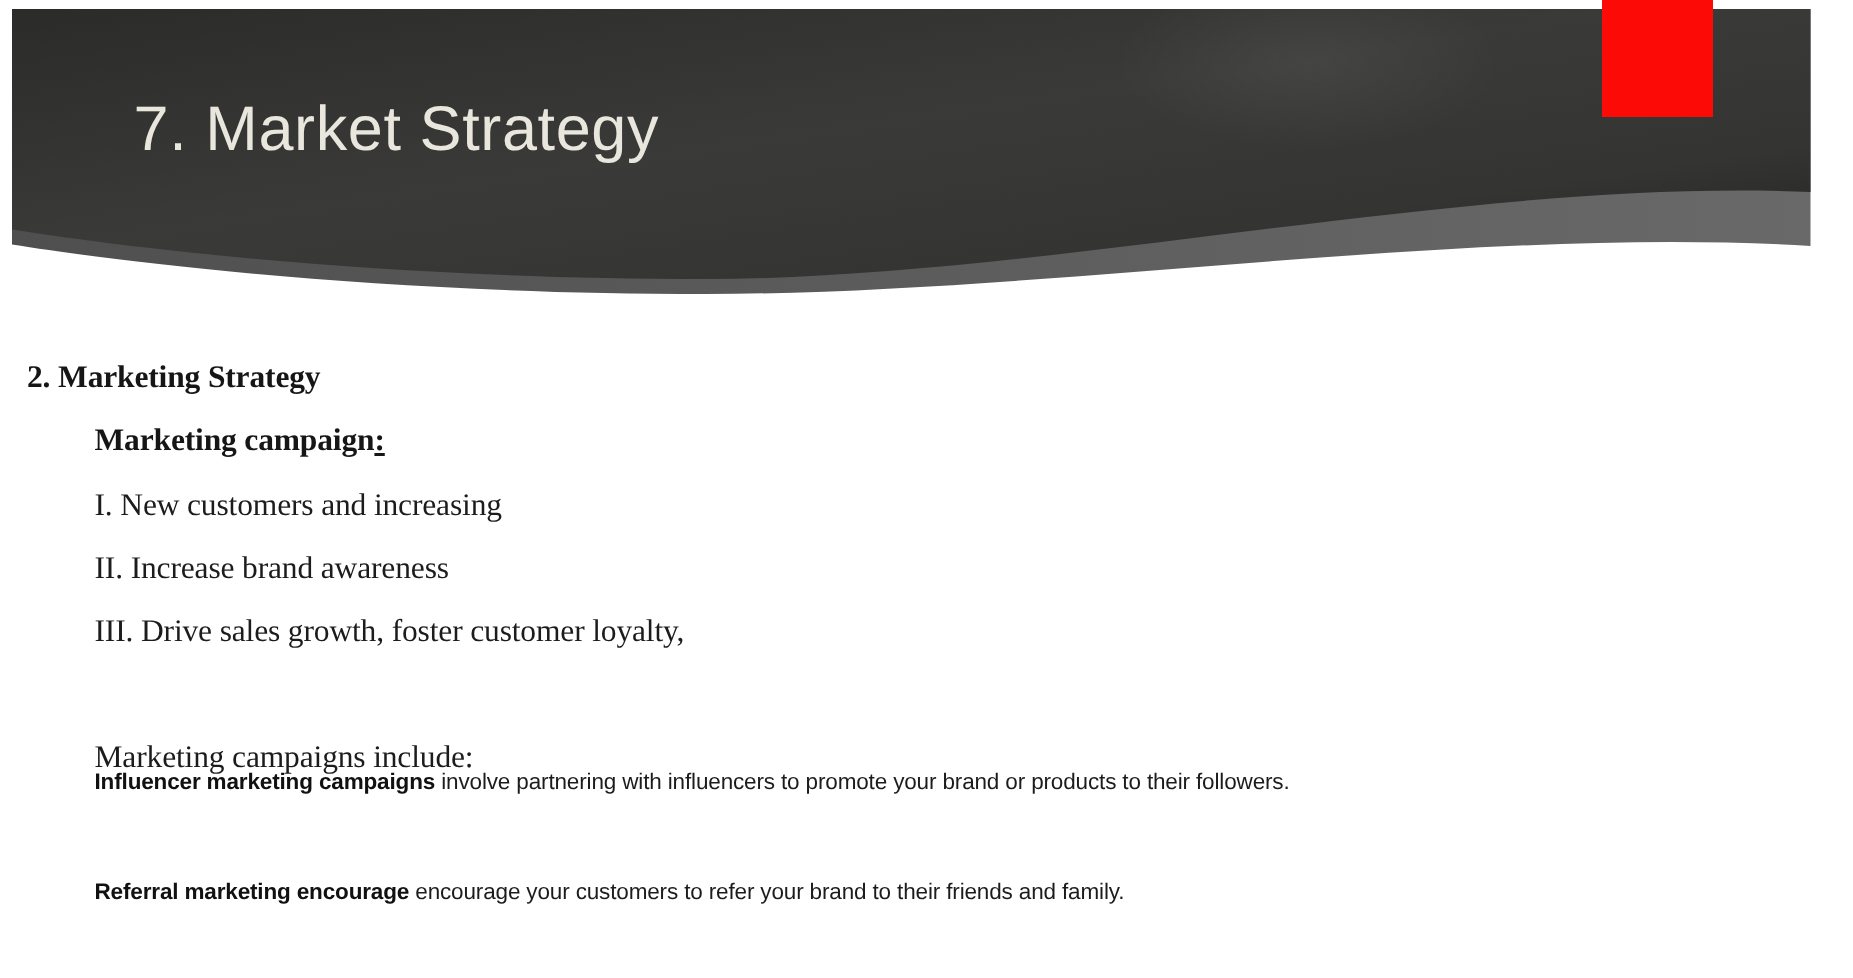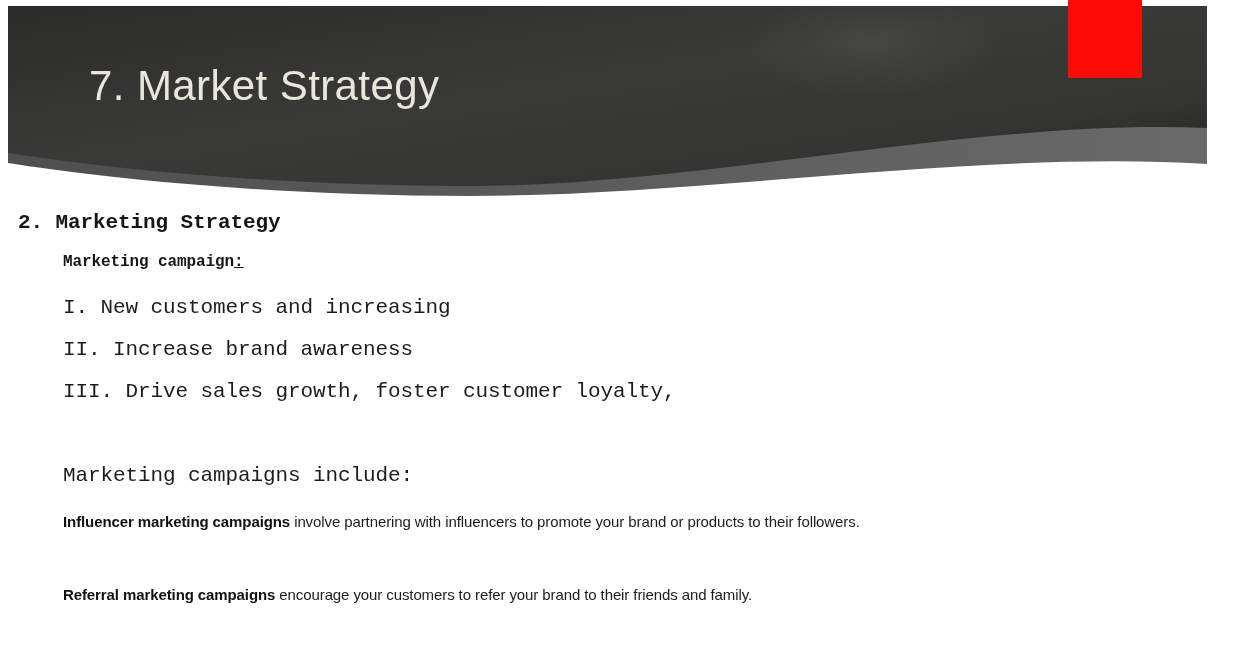--- a/index.html
+++ b/index.html
@@ -57,35 +57,36 @@
     position: absolute;
     left: 0;
     top: 200px;
     width: 1235px;
     height: 452px;
   }
 
   .line {
     position: absolute;
     color: #161616;
-    font-family: Liberation Mono, monospace;
+    font-family: Liberation Serif, serif;
     white-space: nowrap;
+    margin-top: 28px;
   }
 
   .lv1 {           
     left: 18px;
     top: 11px;
     font-size: 21px;
     font-weight: bold;
     letter-spacing: -0.1px;
   }
   .lv2 {           
     left: 63px;
     top: 53px;
-    font-size: 16px;
+    font-size: 21px;
     font-weight: bold;
     letter-spacing: -0.1px;
   }
   .lv2 .uline { text-decoration: underline; }
 
   .roman {
     left: 63px;
     font-size: 21px;
     font-weight: 400;
     letter-spacing: -0.1px;
@@ -175,17 +176,17 @@
     <div class="line roman roman-2">II. Increase brand awareness</div>
     <div class="line intro">Marketing campaigns include:</div>
 
     <div class="line roman roman-3">III. Drive sales growth, foster customer loyalty,</div>
 
     <div class="para para-1">
       <b>Influencer marketing campaigns</b><span> involve partnering with influencers to promote your brand or products to their followers.</span>
     </div>
 
     <div class="para para-2">
-      <b>Referral marketing campaigns</b><span> encourage your customers to refer your brand to their friends and family.</span>
+      <b>Referral marketing encourage</b><span> encourage your customers to refer your brand to their friends and family.</span>
     </div>
 
   </div>
 </div>
 
 </body></html>

